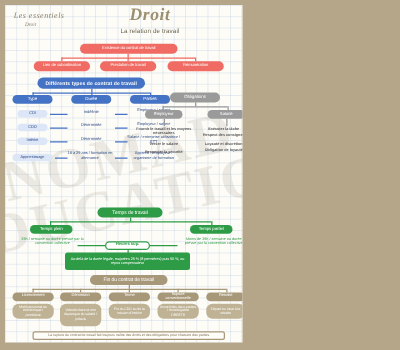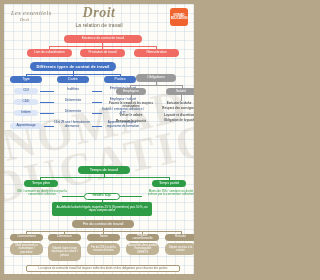--- a/index.html
+++ b/index.html
@@ -14,21 +14,21 @@
             linear-gradient(to right,rgba(176,196,222,.30) 1px,transparent 1px),
             linear-gradient(to bottom,rgba(176,196,222,.30) 1px,transparent 1px);
          background-size:9px 9px;}
   #watermark{position:absolute;left:50%;top:52%;transform:translate(-50%,-50%) rotate(-13deg);
              font-family:"Liberation Serif",serif;font-weight:bold;font-size:46px;
              color:rgba(150,140,120,.17);letter-spacing:2px;white-space:nowrap;
              pointer-events:none;user-select:none;line-height:.85;text-align:center;}
   #content{position:relative;z-index:2;width:100%;height:100%;}
 
   
-  .hdr{position:absolute;left:0;top:0;width:100%;height:30px;}
+  .hdr{position:absolute;left:0;top:0;width:100%;height:30px;padding-left:42px;}
   .brand{position:absolute;left:7px;top:5px;font-family:"Liberation Serif",serif;
          font-style:italic;color:#8a7f68;}
   .brand .b1{font-size:6.4px;letter-spacing:.4px;display:block;}
   .brand .b2{font-size:4.2px;display:block;margin-left:9px;margin-top:.5px;}
   .ttl{position:absolute;left:0;top:2px;width:100%;text-align:center;}
   .ttl .t1{font-family:"Liberation Serif",serif;font-style:italic;font-weight:bold;
            font-size:14px;color:#9c8f6f;letter-spacing:.5px;line-height:1;}
   .ttl .t2{font-size:5px;color:#6d6350;margin-top:1.5px;letter-spacing:.1px;}
   .logo{position:absolute;right:6px;top:4px;width:18px;height:18px;border-radius:3px;
         background:#f0652f;display:flex;align-items:center;justify-content:center;

